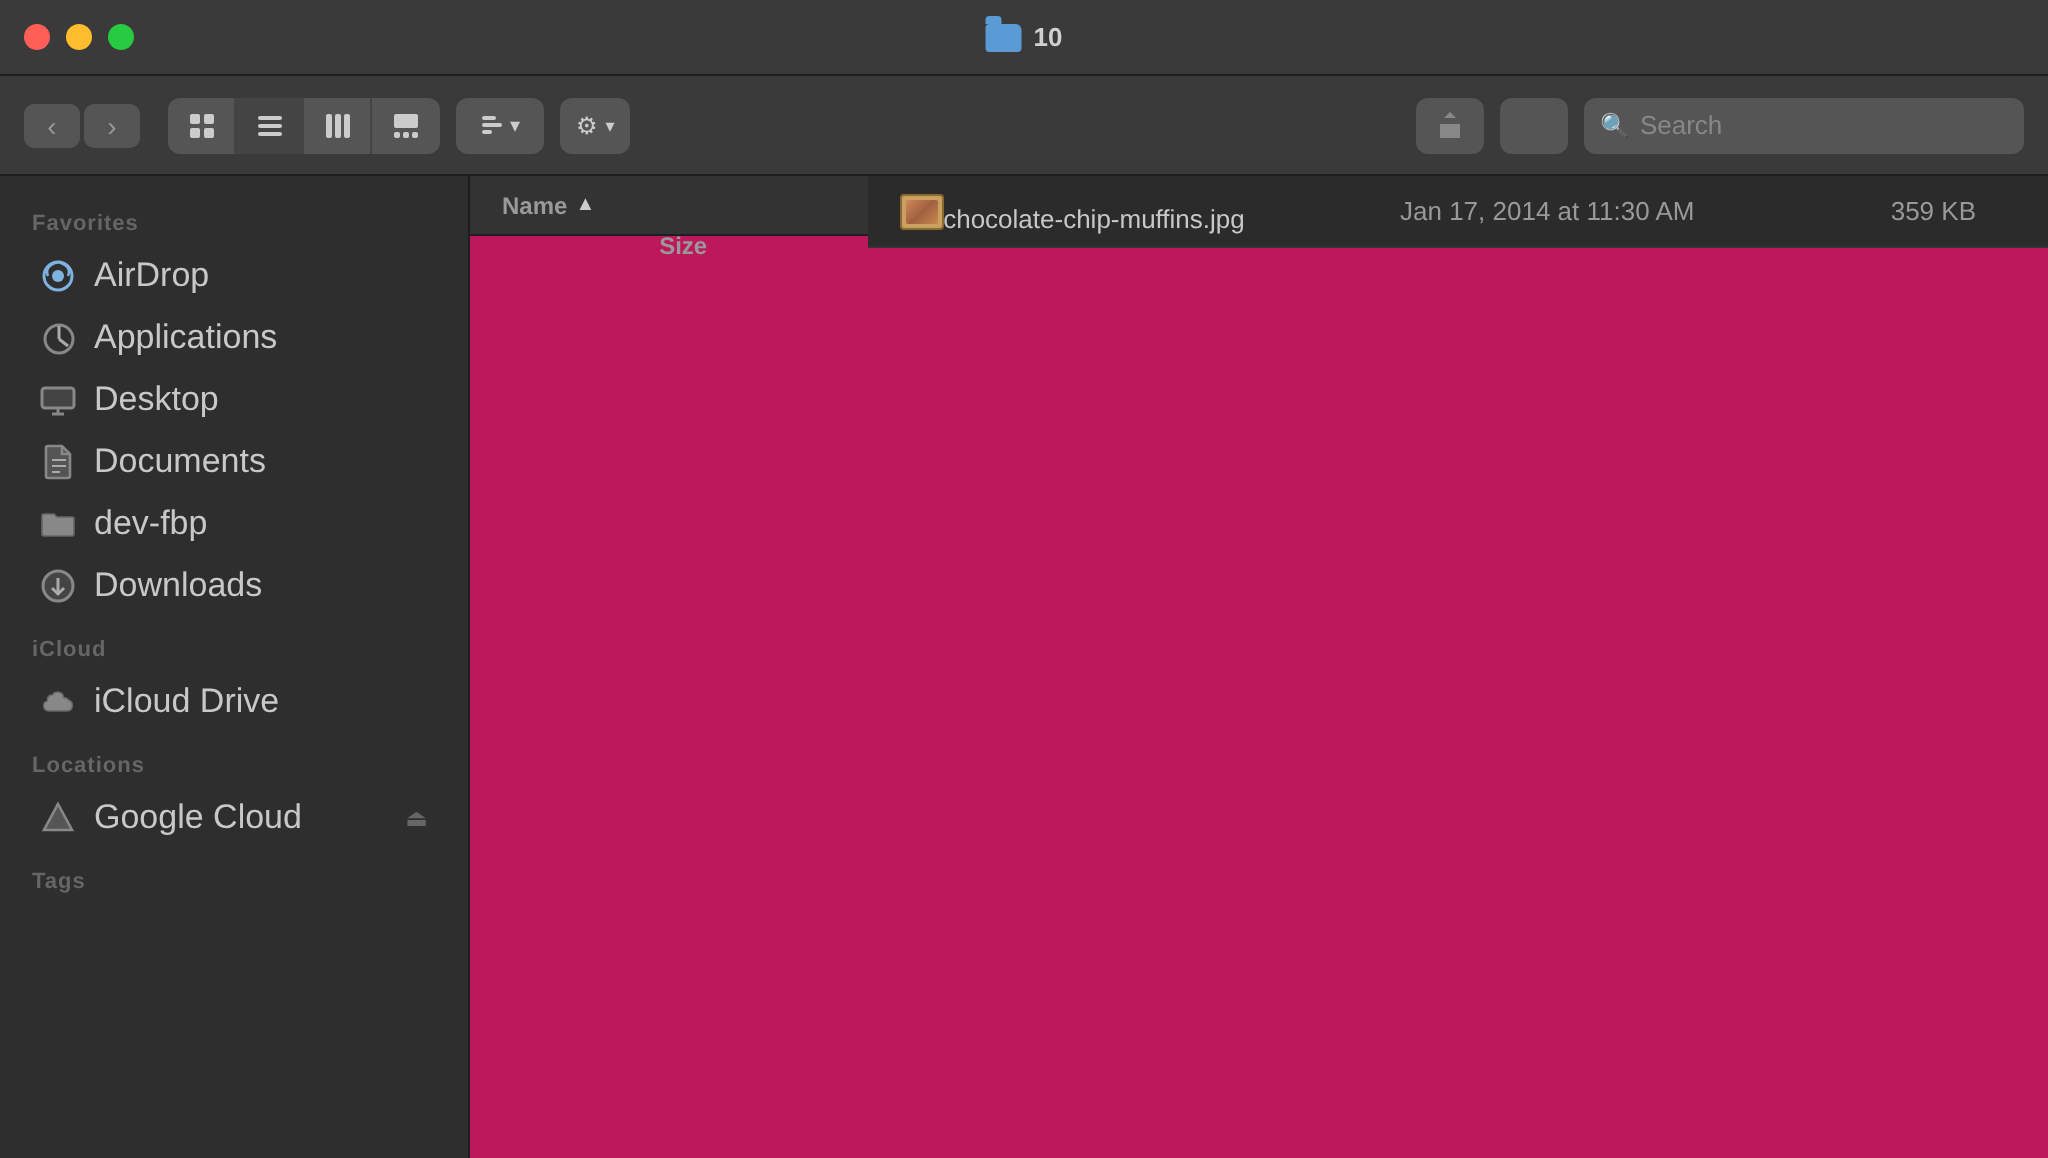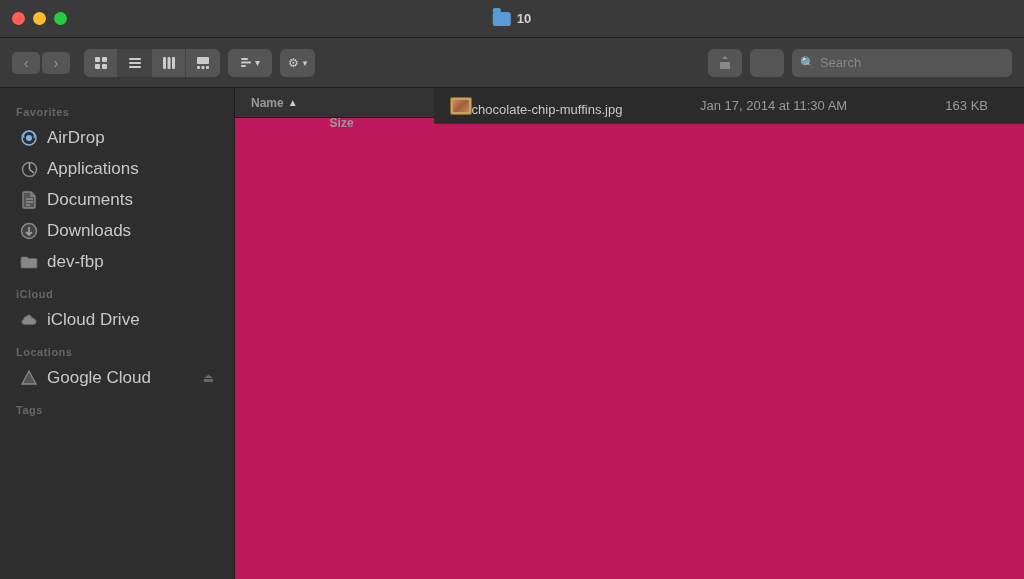--- a/index.html
+++ b/index.html
@@ -450,52 +450,62 @@
       <div class="sidebar-item-icon">
         <svg width="17" height="17" viewBox="0 0 17 17" fill="none">
           <circle cx="8.5" cy="8.5" r="7" stroke="#888" stroke-width="1.5" fill="none"></circle>
           <line x1="8.5" y1="2" x2="8.5" y2="8.5" stroke="#aaa" stroke-width="1.5"></line>
           <line x1="8.5" y1="8.5" x2="13" y2="12" stroke="#aaa" stroke-width="1.5"></line>
         </svg>
       </div>
       <span class="sidebar-item-label">Applications</span>
     </div>
 
+    <div class="sidebar-item">
+      <div class="sidebar-item-icon">
+        <svg width="18" height="15" viewBox="0 0 18 15" fill="none">
+          <rect x="1" y="1" width="16" height="10" rx="1.5" stroke="#888" stroke-width="1.5" fill="#444"></rect>
+          <line x1="9" y1="11" x2="9" y2="14" stroke="#888" stroke-width="1.5"></line>
+          <line x1="6" y1="14" x2="12" y2="14" stroke="#888" stroke-width="1.5"></line>
+        </svg>
+      </div>
+      <span class="sidebar-item-label">Desktop</span>
+    </div>
 
     <div class="sidebar-item">
       <div class="sidebar-item-icon">
         <svg width="15" height="18" viewBox="0 0 15 18" fill="none">
           <path d="M2 1 H9 L13 5 V16 Q13 17 12 17 H2 Q1 17 1 16 V2 Q1 1 2 1 Z" stroke="#888" stroke-width="1.3" fill="#555"></path>
           <path d="M9 1 V5 H13" stroke="#888" stroke-width="1.3" fill="none"></path>
           <line x1="4" y1="8" x2="11" y2="8" stroke="#aaa" stroke-width="1"></line>
           <line x1="4" y1="11" x2="11" y2="11" stroke="#aaa" stroke-width="1"></line>
           <line x1="4" y1="14" x2="8" y2="14" stroke="#aaa" stroke-width="1"></line>
         </svg>
       </div>
       <span class="sidebar-item-label">Documents</span>
     </div>
 
     <div class="sidebar-item">
       <div class="sidebar-item-icon">
+        <svg width="18" height="14" viewBox="0 0 18 14" fill="none">
+          <path d="M1 3 Q1 2 2 2 H7 L8.5 3.5 H16 Q17 3.5 17 4.5 V12 Q17 13 16 13 H2 Q1 13 1 12 Z" fill="#888" stroke="#666" stroke-width="0.8"></path>
+        </svg>
+      </div>
+      <span class="sidebar-item-label">dev-fbp</span>
+    </div>
+
+    <div class="sidebar-item">
+      <div class="sidebar-item-icon">
         <svg width="18" height="18" viewBox="0 0 18 18" fill="none">
           <circle cx="9" cy="9" r="7.5" stroke="#888" stroke-width="1.5" fill="#444"></circle>
           <line x1="9" y1="5" x2="9" y2="12" stroke="#aaa" stroke-width="1.5"></line>
           <polyline points="6,10 9,13 12,10" stroke="#aaa" stroke-width="1.5" fill="none"></polyline>
         </svg>
       </div>
       <span class="sidebar-item-label">Downloads</span>
-    </div>
-
-    <div class="sidebar-item">
-      <div class="sidebar-item-icon">
-        <svg width="18" height="14" viewBox="0 0 18 14" fill="none">
-          <path d="M1 3 Q1 2 2 2 H7 L8.5 3.5 H16 Q17 3.5 17 4.5 V12 Q17 13 16 13 H2 Q1 13 1 12 Z" fill="#888" stroke="#666" stroke-width="0.8"></path>
-        </svg>
-      </div>
-      <span class="sidebar-item-label">dev-fbp</span>
     </div>
 
 
     <div class="sidebar-section-label">iCloud</div>
 
     <div class="sidebar-item">
       <div class="sidebar-item-icon">
         <svg width="20" height="14" viewBox="0 0 20 14" fill="none">
           <path d="M5 12 Q2 12 2 9 Q2 7 4 6.5 Q4 3 7 3 Q8 1 10.5 1.5 Q13 2 13 4.5 Q15 4.5 16 6 Q18 6.5 18 9 Q18 12 15 12 Z" fill="#888" stroke="#666" stroke-width="0.8"></path>
         </svg>
@@ -533,19 +543,19 @@
 
     <div class="file-rows">
       <div class="file-row">
         <div class="file-cell-name">
           <div class="file-thumb">
             <div class="jpg-thumb"></div>
           </div>
           <span>chocolate-chip-muffins.jpg</span>
         </div>
         <div class="file-cell-date">Jan 17, 2014 at 11:30 AM</div>
-        <div class="file-cell-size">163 KB</div>
+        <div class="file-cell-size">359 KB</div>
         <div class="file-cell-extra"></div>
       </div>
     </div>
   </div>
 
 </div>
 
 </body></html>

